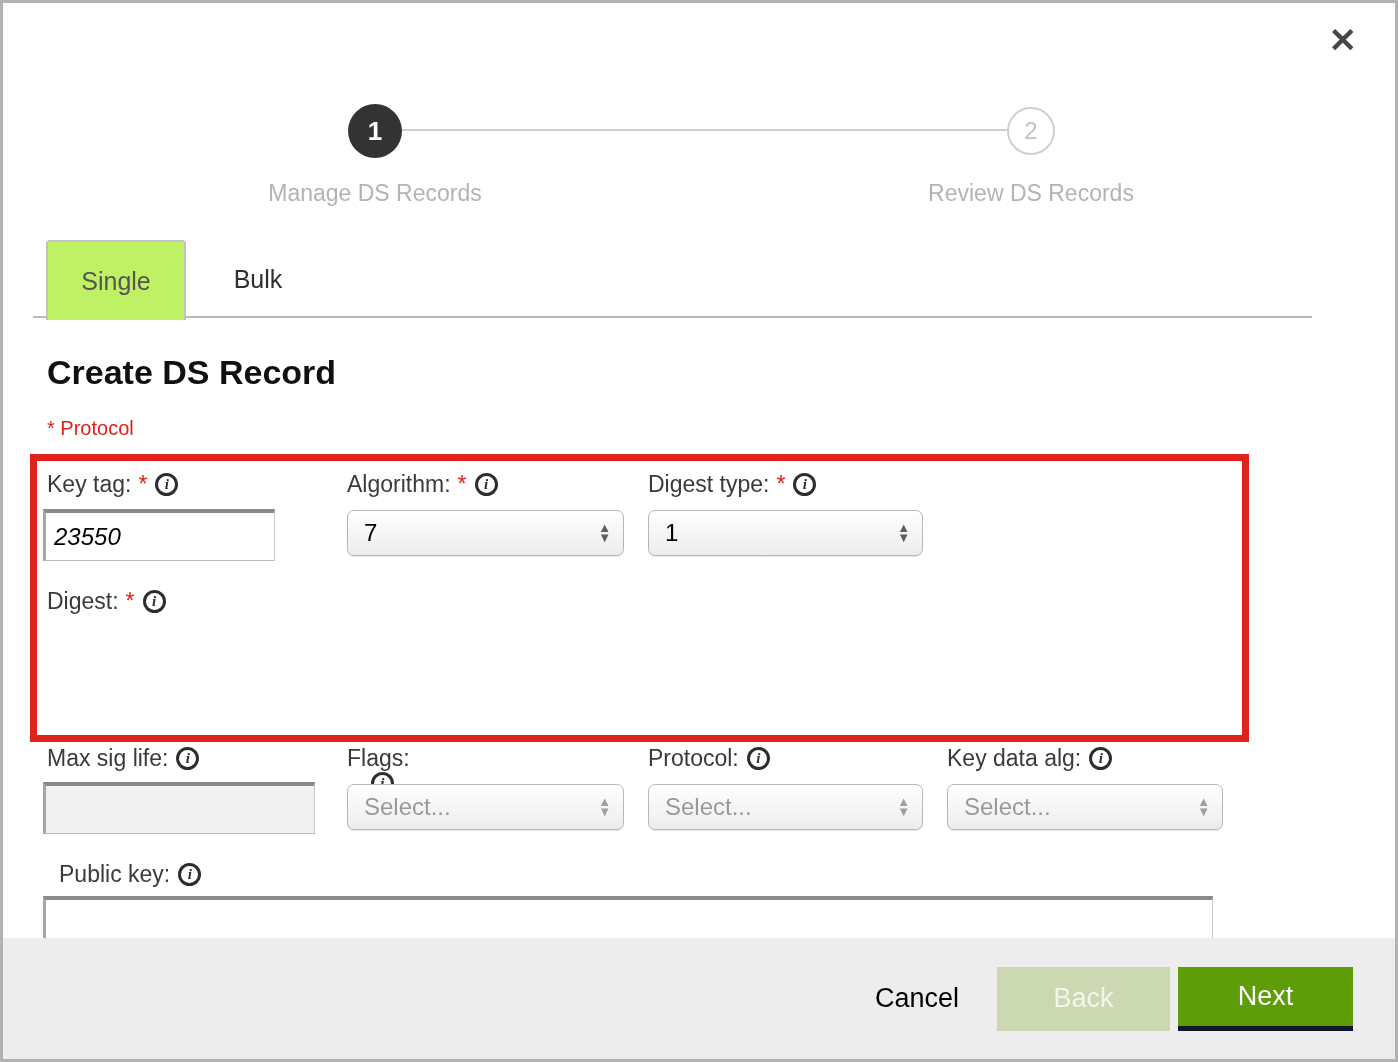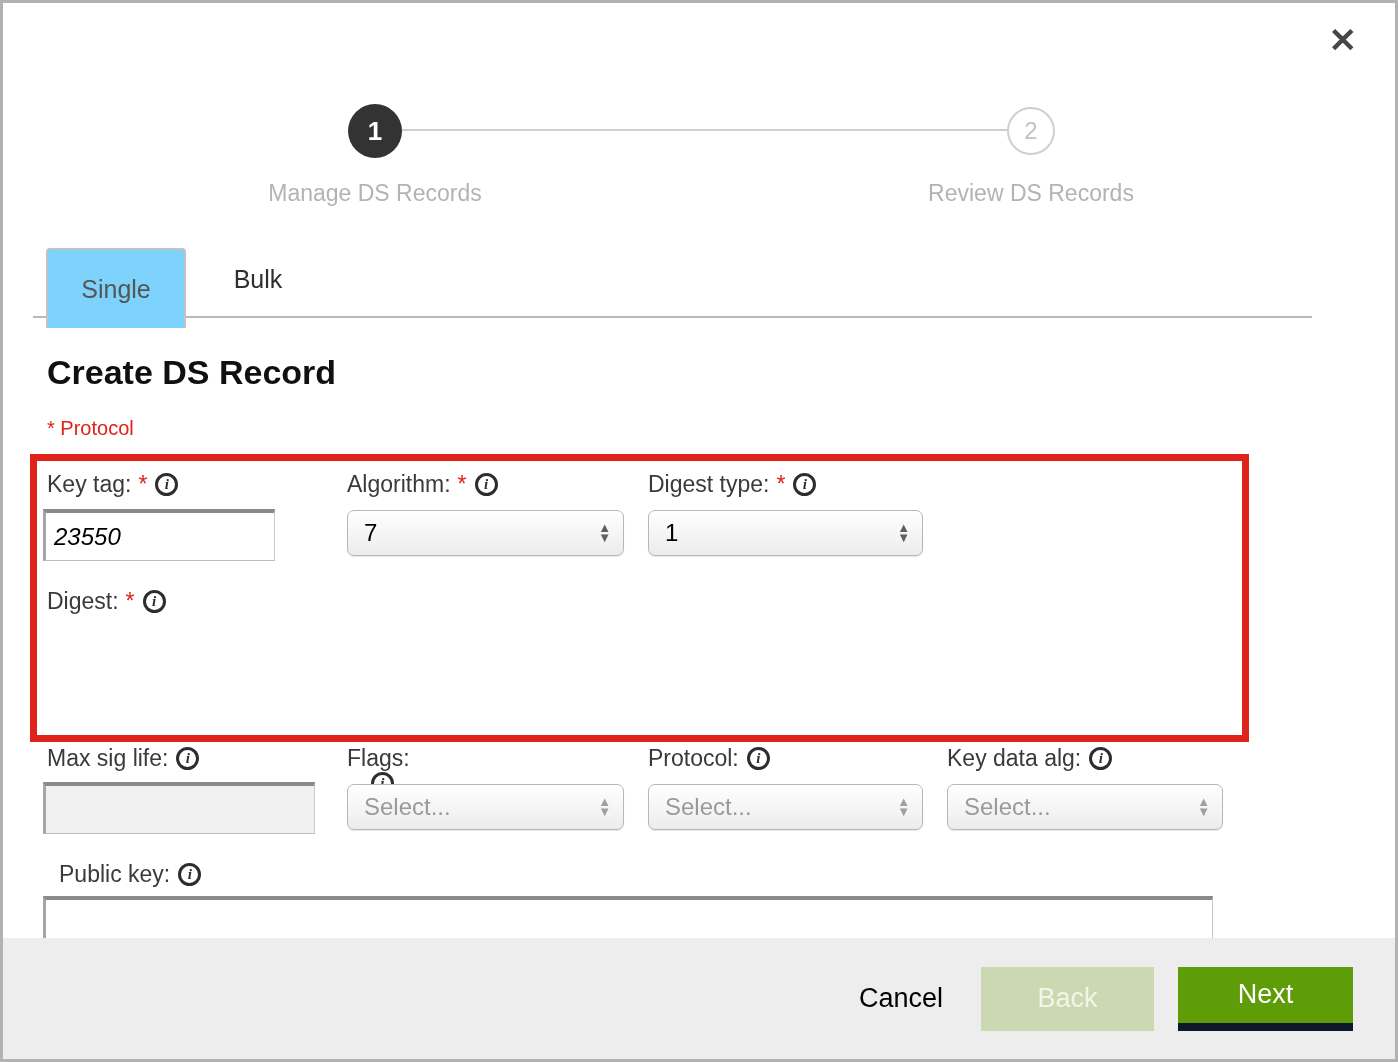--- a/index.html
+++ b/index.html
@@ -15,21 +15,21 @@
   .step-circle { border-radius:50%; display:flex; align-items:center; justify-content:center; }
   .step-1 { left:345px; top:101px; width:54px; height:54px; background:#333; color:#fff; font-size:26px; font-weight:bold; }
   .step-2 { left:1004px; top:104px; width:48px; height:48px; background:#fff; border:2px solid #cfcfcf; color:#c2c2c2; font-size:24px; }
   .step-label { top:177px; width:440px; text-align:center; color:#b3b3b3; font-size:23px; }
   .step-label-1 { left:152px; }
   .step-label-2 { left:808px; }
 
   
   .tab-bar { left:30px; top:237px; width:1279px; height:78px; border-bottom:2px solid #b9b9b9; }
   .tab { position:absolute; width:140px; height:80px; display:flex; align-items:center; justify-content:center; font-size:25px; cursor:pointer; }
-  .tab-active { left:13px; top:8px; background:#7dd3fc; border:2px solid #c2c2c2; border-bottom:none; border-radius:4px 4px 0 0; color:#555; z-index:2;text-align:right; }
+  .tab-active { left:13px; top:0; background:#bef264; border:2px solid #c2c2c2; border-bottom:none; border-radius:4px 4px 0 0; color:#555; z-index:2;text-align:right; }
   .tab-plain { left:155px; top:0; height:78px; color:#2e2e2e; }
 
   .page-heading { left:44px; top:350px; font-size:34px; font-weight:bold; color:#101010; }
   .required-note { left:44px; top:414px; font-size:20px; color:#e02117; }
 
   
   .annotation-box { left:27px; top:451px; width:1219px; height:288px; border:7px solid #e0231a; z-index:6; pointer-events:none; }
 
   
   .field-label { font-size:23px; color:#3a3a3a; display:flex; align-items:center; white-space:nowrap; }
@@ -85,22 +85,22 @@
   .sel-keyalg   { left:944px; top:781px; width:276px; height:46px; }
 
   .lbl-pubkey   { left:56px;  top:858px; }
   .ta-pubkey    { left:40px;  top:893px; width:1170px; height:46px; }
 
   
   .footer { left:0; right:0; bottom:0; height:121px; background:#ededed;
     display:flex; align-items:center; justify-content:flex-end; padding-right:42px; z-index:10; }
   .cancel-link { color:#000000; font-size:27px; cursor:pointer; margin-right:38px; }
   .btn { display:flex; align-items:center; justify-content:center; font-size:27px; cursor:pointer; }
-  .btn-back { width:173px; height:64px; background:#ccd8b1; color:#f2f5ea; margin-right:24px; }
-  .btn-next { width:175px; height:64px; background:#5e9c08; border-bottom:8px solid #0f172a; color:#ffffff; }
+  .btn-back { width:173px; height:64px; background:#ccd8b1; color:#f2f5ea; margin-right:8px; }
+  .btn-next { width:175px; height:64px; background:#5e9c08; border-bottom:5px solid #0f172a; color:#ffffff; }
 </style>
 </head>
 <body>
 
 <div class="modal">
 
   <div class="abs close-btn">✕</div>
 
   <div class="abs step-line"></div>
   <div class="abs step-circle step-1">

